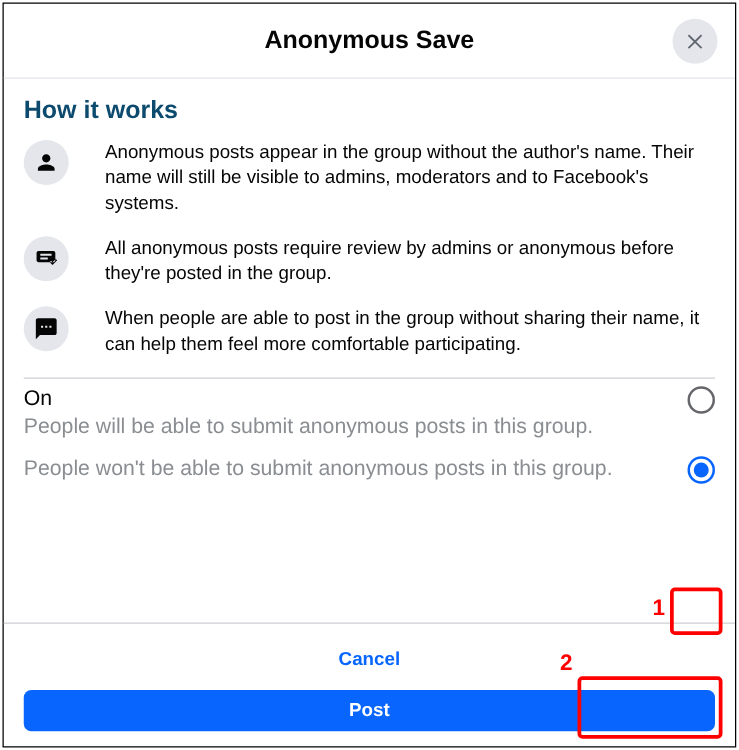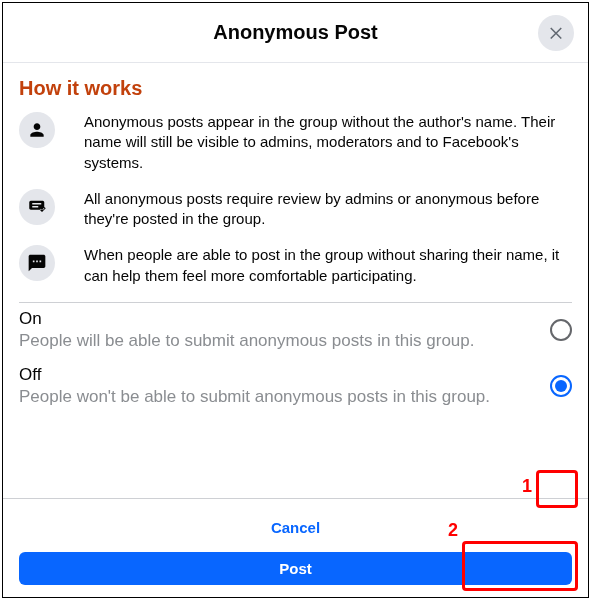--- a/index.html
+++ b/index.html
@@ -51,21 +51,21 @@
     .close-btn svg {
       width: 18px;
       height: 18px;
     }
     .content {
       padding: 0 16px;
     }
     .section-title {
       font-size: 20px;
       font-weight: 700;
-      color: #c2410c;
+      color: #0c4a6e;
       margin-top: 14px;
       margin-bottom: 12px;
     }
     .info-row {
       display: flex;
       align-items: flex-start;
       margin-bottom: 16px;
       gap: 29px;
     }
     .icon-circle {
@@ -89,21 +89,20 @@
       color: #050505;
       flex: 1;
     }
     .divider {
       border: none;
       border-top: 1px solid #ced0d4;
       margin: 4px 0 0 0;
     }
     .option-row {
       display: flex;
-      align-items: center;
       padding: 6px 0 8px 0;
       position: relative;
     }
     .option-text {
       flex: 1;
     }
     .option-label {
       font-size: 17px;
       color: #050505;
       margin-bottom: 2px;
@@ -197,21 +196,21 @@
       right: 130px;
       top: 517px;
     }
   </style>
 </head>
 <body>
 
 <div class="modal">
 
   <div class="header">
-    <div class="header-title">Anonymous Post</div>
+    <div class="header-title">Anonymous Save</div>
     <div class="close-btn">
       <svg viewBox="0 0 24 24">
           <path d="M18.3 5.71L12 12.01 5.7 5.71 4.29 7.12 10.59 13.42 4.29 19.72 5.7 21.13 12 14.83 18.3 21.13 19.71 19.72 13.41 13.42 19.71 7.12z" transform="translate(0 -1)" fill="#606770"></path>
         </svg>
     </div>
   </div>
 
   <div class="content">
     <div class="section-title">How it works</div>
 
@@ -249,21 +248,20 @@
     <div class="option-row">
       <div class="option-text">
         <div class="option-label">On</div>
         <div class="option-desc">People will be able to submit anonymous posts in this group.</div>
       </div>
       <div class="radio"></div>
     </div>
 
     <div class="option-row">
       <div class="option-text">
-        <div class="option-label">Off</div>
         <div class="option-desc">People won't be able to submit anonymous posts in this group.</div>
       </div>
       <div class="radio selected"></div>
     </div>
   </div>
 
   <div class="footer">
     <button class="btn btn-cancel">Cancel</button>
     <button class="btn btn-save">Post</button>
   </div>

